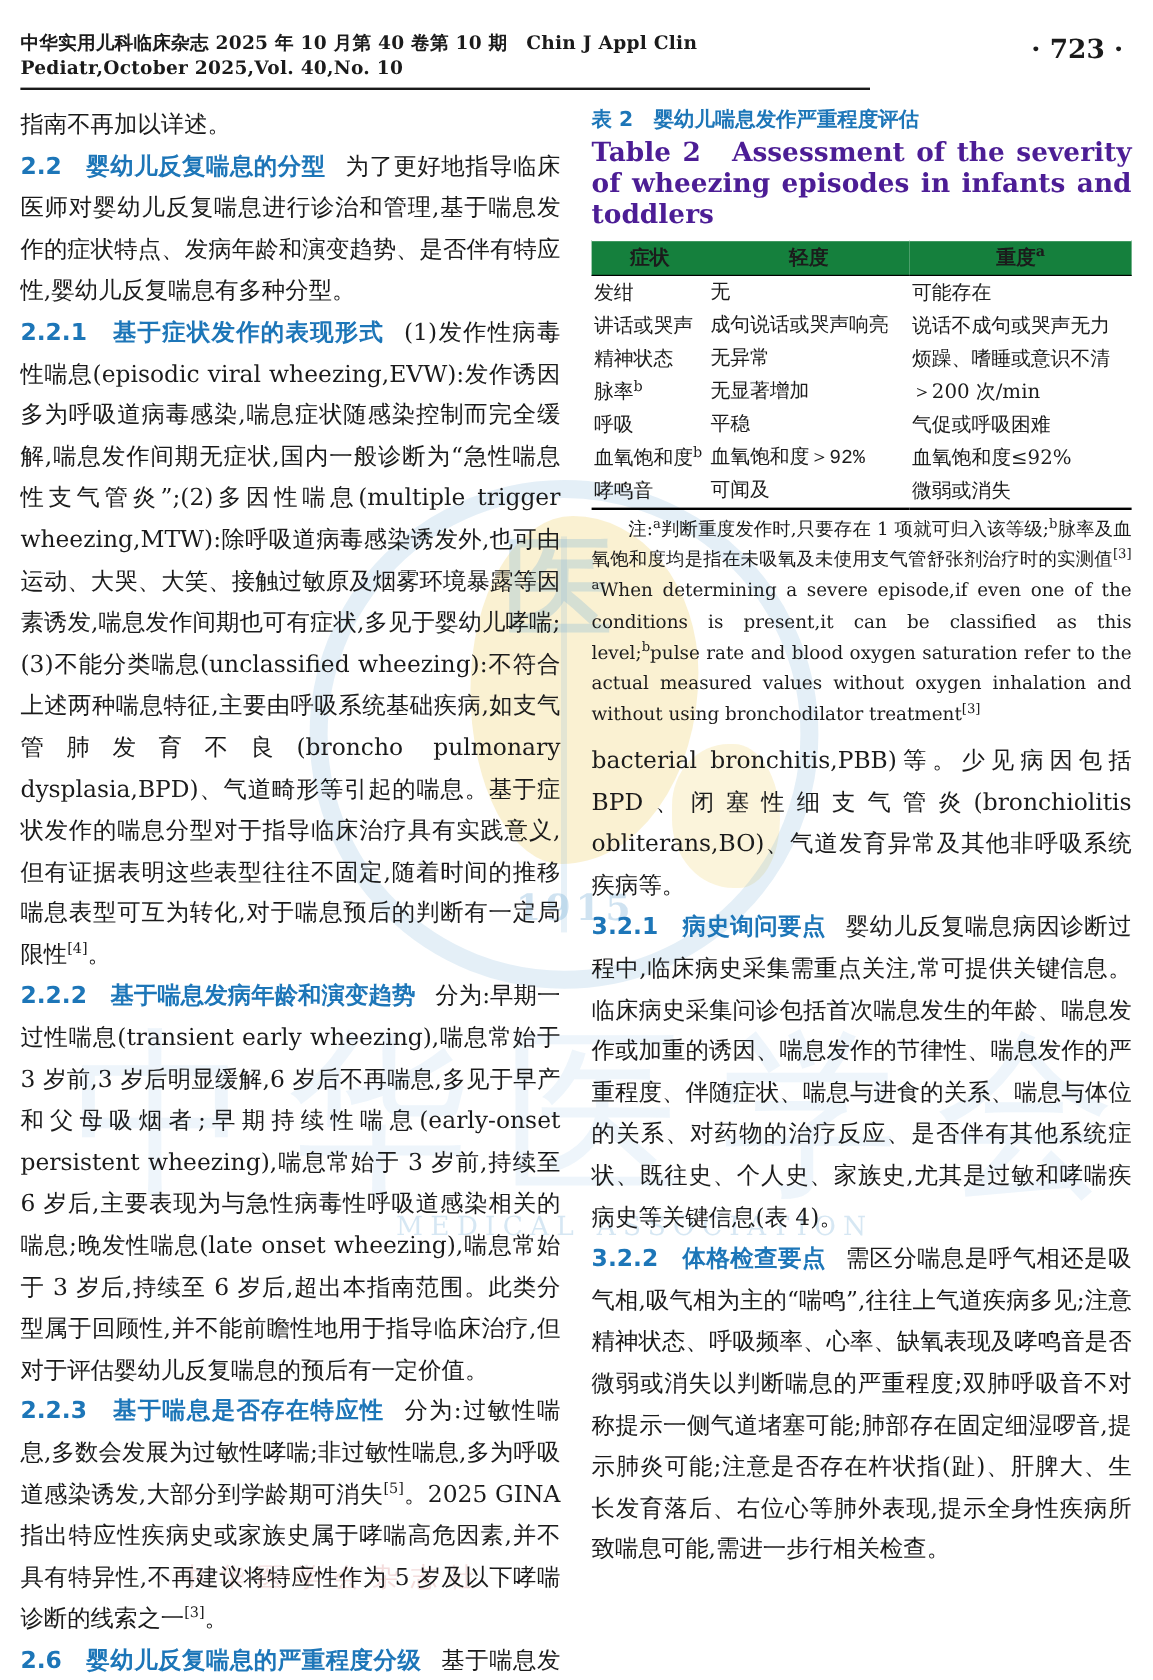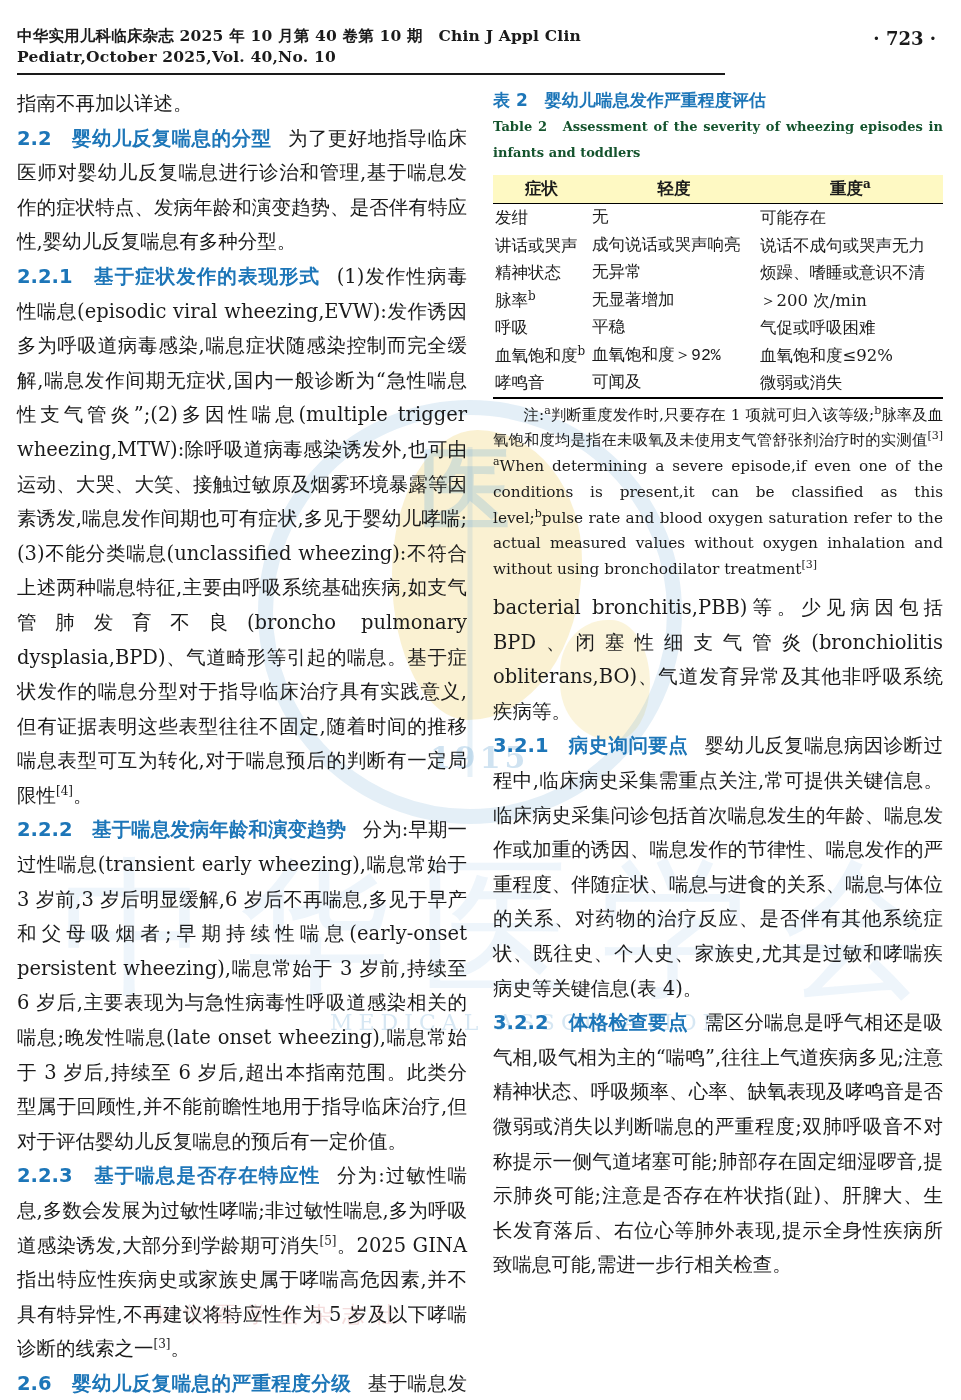--- a/index.html
+++ b/index.html
@@ -14,36 +14,36 @@
   .wm-yi { left:420px; top:430px; font-size:90px; color:rgba(120,175,215,.28); font-family:"DejaVu Sans",sans-serif; font-weight:bold; }
   .wm-blob1 { left:392px; top:430px; width:190px; height:290px; background:rgba(246,228,165,.50); border-radius:45% 55% 60% 40% / 50% 45% 55% 50%; }
   .wm-blob2 { left:560px; top:620px; width:90px; height:120px; background:rgba(246,228,165,.40); border-radius:55% 45% 40% 60% / 45% 55% 50% 50%; }
   .wm-callig { left:60px; top:830px; width:880px; font-size:150px; color:rgba(90,160,215,.10); font-family:"DejaVu Sans",sans-serif; font-weight:normal; letter-spacing:30px; white-space:nowrap; }
   .wm-arc { left:330px; top:1010px; font-size:22px; color:rgba(120,175,215,.30); letter-spacing:6px; }
   .wm-red { left:150px; top:1300px; font-size:22px; color:rgba(205,95,95,.22); letter-spacing:10px; }
 
   
   .page-header { position:relative; z-index:1; display:flex; align-items:flex-start; justify-content:space-between; padding:26px 17px 0 17px; }
   .journal-line { width:708px; font-size:15.5px; font-weight:bold; padding-bottom:7px; border-bottom:2.5px solid #1a1a1a; letter-spacing:.2px; }
-  .page-number { font-size:18px; font-weight:bold; padding-right:8px; margin-top:2px; }
+  .page-number { font-size:22px; font-weight:bold; padding-right:8px; margin-top:2px; }
 
   
   .columns { position:relative; z-index:1; display:flex; gap:26px; padding:12px 17px 0 17px; }
   .col { width:450px; }
 
   p.body-p { font-size:19.5px; line-height:34.6px; text-align:justify; text-justify:inter-ideograph; }
   .sec-head { color:#1d76b8; font-weight:bold; font-family:"DejaVu Sans",sans-serif; margin-right:.85em; }
   sup { font-size:12px; line-height:0; }
 
   
   .table-block { margin-bottom:6px; }
   .tbl-title-cn { color:#1d76b8; font-weight:bold; font-family:"DejaVu Sans",sans-serif; font-size:17px; line-height:27px; }
-  .tbl-title-en { color:#14532d; font-weight:bold; font-size:13px; line-height:26px; text-align:justify; margin-bottom:6px; }
+  .tbl-title-en { color:#4c1d95; font-weight:bold; font-size:22px; line-height:26px; text-align:justify; margin-bottom:6px; }
   table.severity { width:100%; border-collapse:collapse; border-top:2.5px solid #000; border-bottom:2.5px solid #000; margin-top:2px; }
-  table.severity thead tr { background:#fef9c3; border-top:3px solid #fff; border-bottom:1.5px solid #000; }
+  table.severity thead tr { background:#15803d; border-top:3px solid #fff; border-bottom:1.5px solid #000; }
   table.severity th { font-size:16.5px; font-weight:bold; padding:3px 2px; text-align:center; }
   table.severity td { font-size:16.5px; line-height:21px; padding:3px 2px 3.5px 2px; text-align:left; vertical-align:top; }
   table.severity .c1 { width:97px; }
   table.severity .c2 { width:168px;font-family:Liberation Mono, monospace; }
   table.severity .c3 { width:185px; }
   .tbl-note { font-size:15.3px; line-height:25.8px; text-align:justify; text-indent:2em; margin-top:4px; margin-bottom:8px; }
   .tbl-note sup { font-size:11px; }
 </style>
 </head>
 <body>

